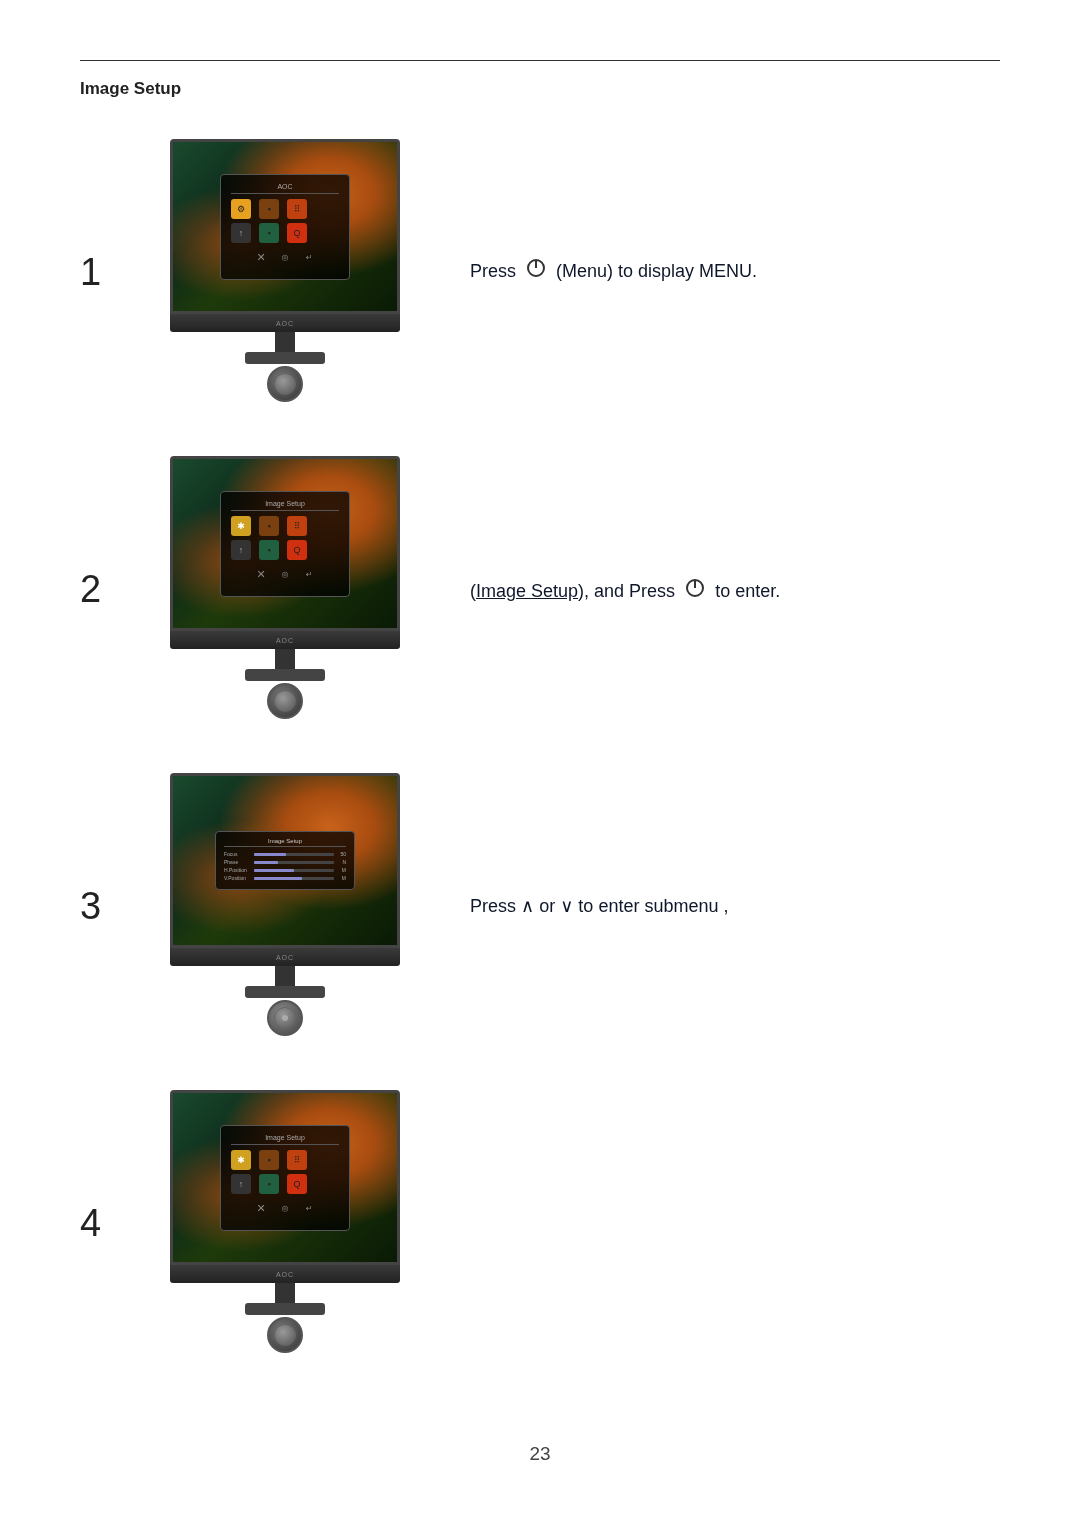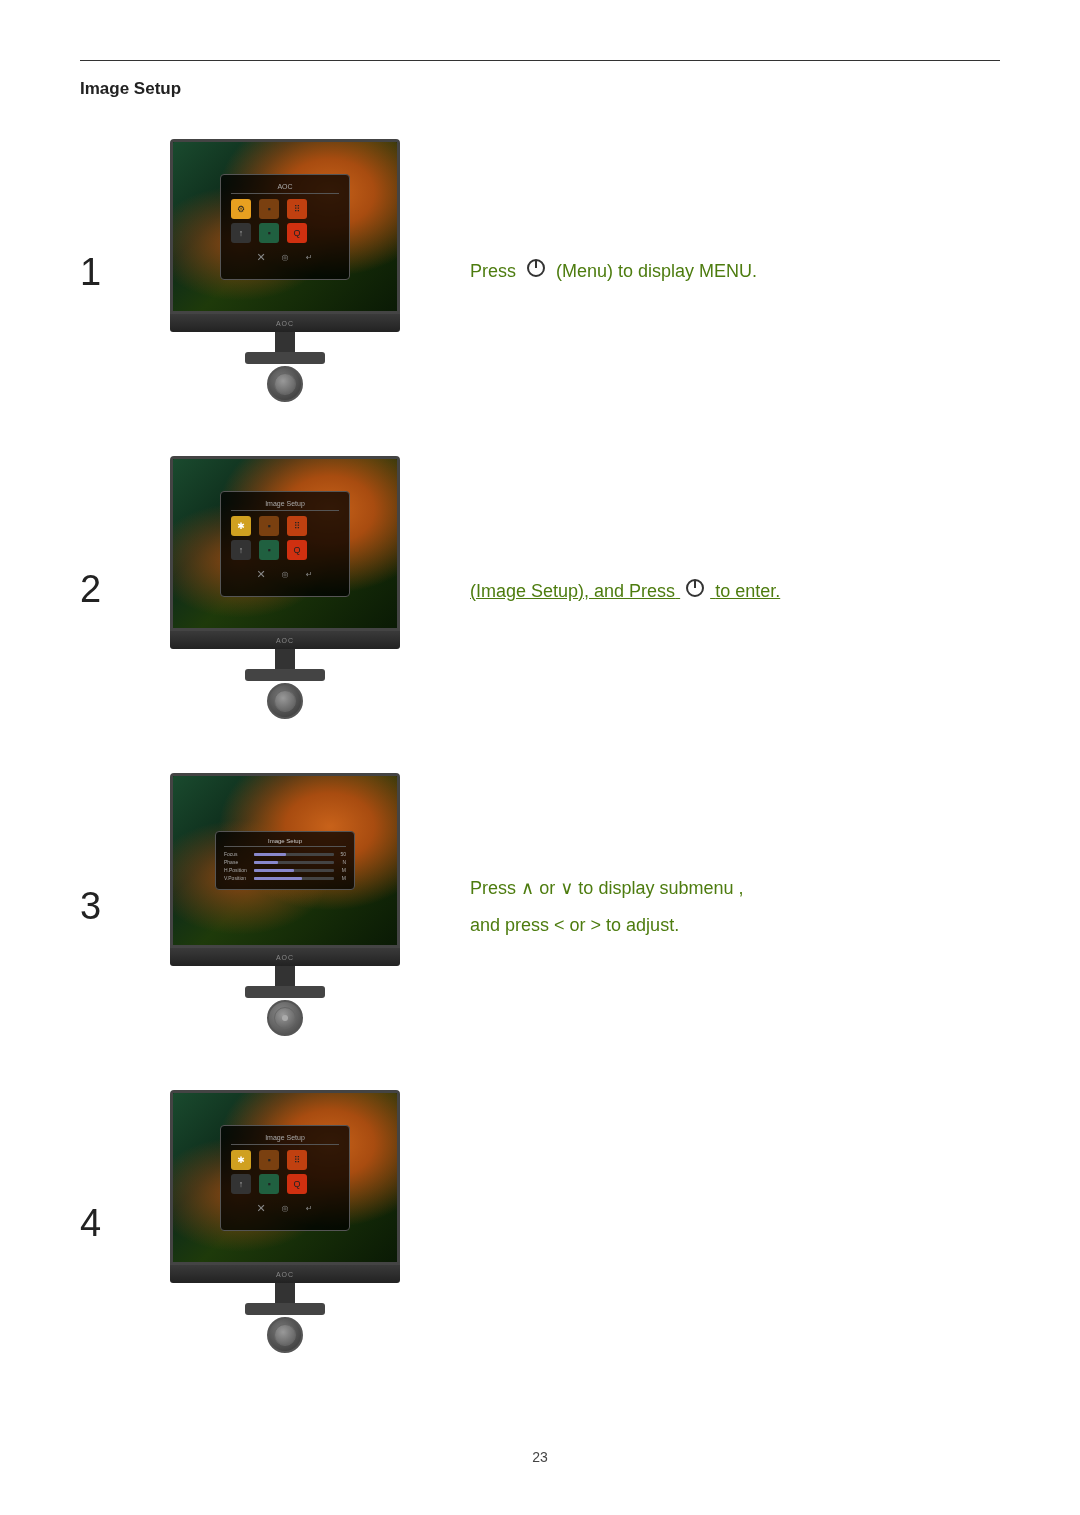--- a/index.html
+++ b/index.html
@@ -244,21 +244,21 @@
       font-size: 5px;
       color: #aaa;
       width: 10px;
       text-align: right;
     }
 
     .step-description {
       flex: 1;
       font-size: 18px;
       line-height: 1.6;
-      color: #4d7c0f;
+      color: #0f172a;
     }
 
     .nav-symbol {
       font-size: 18px;
       font-weight: bold;
       margin: 0 2px;
     }
 
     
     .inline-img-icon {
@@ -285,21 +285,21 @@
     
     .underline-text {
       text-decoration: underline;
     }
 
     .page-number {
       position: absolute;
       bottom: 50px;
       left: 50%;
       transform: translateX(-50%);
-      font-size: 14px;
+      font-size: 19px;
       color: #444;
     }
 
     
     .pwr {
       display: inline-block;
       vertical-align: middle;
       margin: 0 4px;
     }
 
@@ -416,21 +416,21 @@
         <div class="monitor-neck"></div>
         <div class="monitor-base"></div>
         <div class="monitor-button-wrap">
           <div class="monitor-button">
             <div class="monitor-button-inner"></div>
           </div>
         </div>
       </div>
     </div>
     <div class="step-description">
-      <div style="margin-top:6px;text-decoration:underline;">
+      <div style="margin-top:6px;">
         <span>(<span class="underline-text">Image Setup</span>),  and  Press</span>
         <span class="pwr">
           <svg width="22" height="22" viewBox="0 0 22 22" fill="none" xmlns="http://www.w3.org/2000/svg">
             <circle cx="11" cy="11" r="8" stroke="#333" stroke-width="2" fill="none"></circle>
             <line x1="11" y1="3" x2="11" y2="11" stroke="#333" stroke-width="2"></line>
           </svg>
         </span>
         <span> to enter.</span>
       </div>
     </div>
@@ -487,22 +487,21 @@
           <div class="monitor-button active">
             <div class="monitor-button-inner">
 
               <div style="width:6px;height:6px;background:#aaa;border-radius:50%;margin:auto;margin-top:7px;"></div>
             </div>
           </div>
         </div>
       </div>
     </div>
     <div class="step-description">
-      <div>Press  ∧ or ∨ to display submenu ,</div>
-      <div style="margin-top:8px;">and press  &lt; or &gt; to adjust.</div>
+      <div>Press  ∧ or ∨ to enter submenu ,</div>
     </div>
   </div>
 
   <div class="step-row">
     <div class="step-number">4</div>
     <div class="step-image">
       <div class="monitor-wrap">
         <div class="monitor-screen">
           <div class="monitor-screen-inner">
             <div class="bg-underwater"></div>

